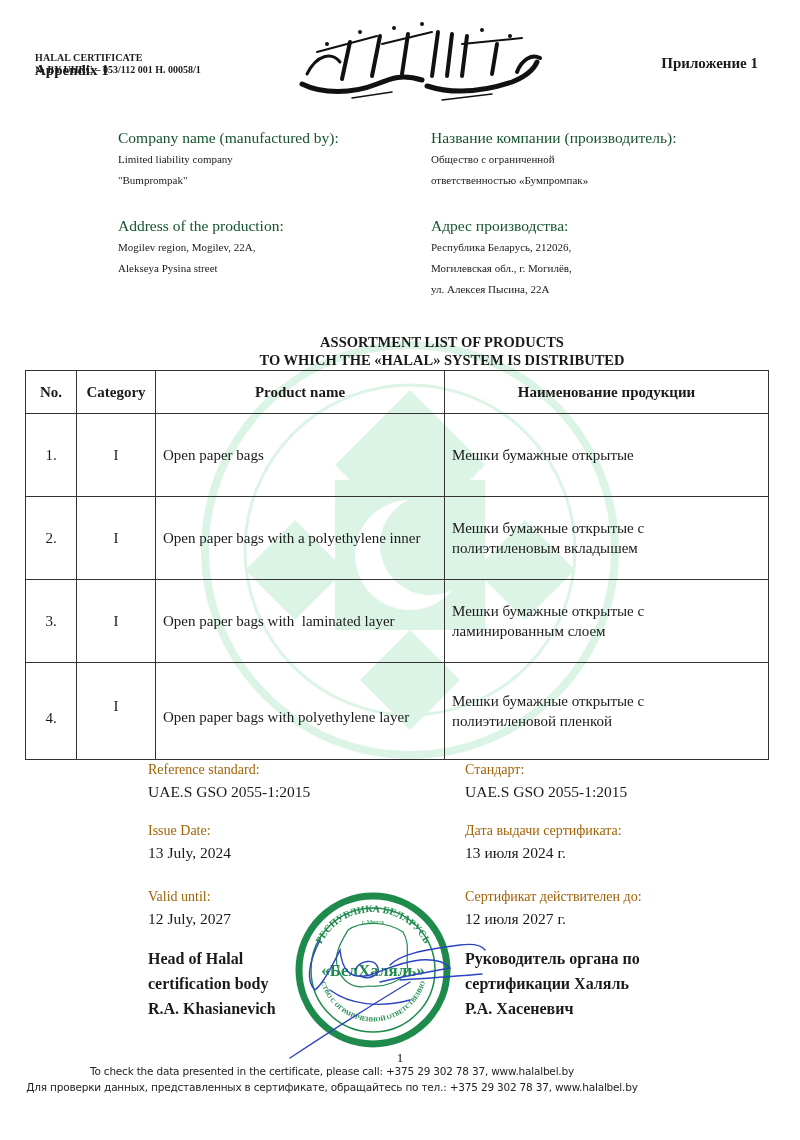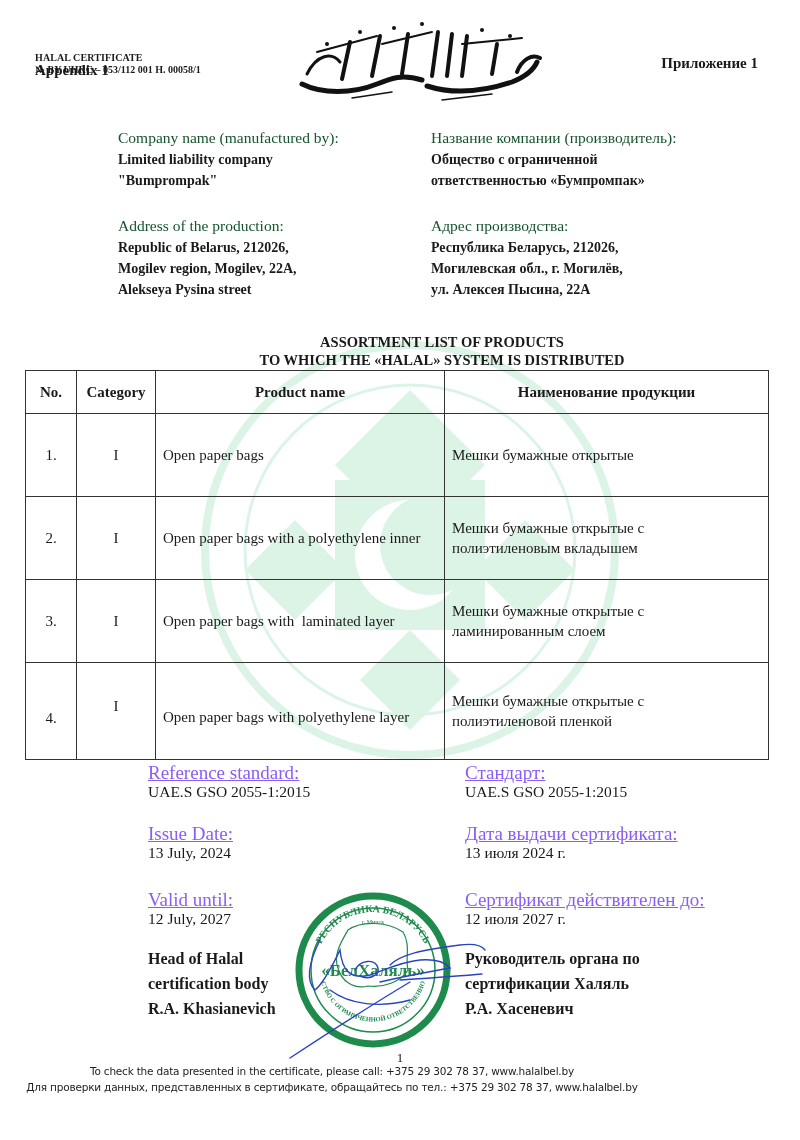--- a/index.html
+++ b/index.html
@@ -11,21 +11,21 @@
 
     
     .appendix-title { left: 35px; top: 33px; font-size: 15px; font-weight: bold; margin-top: 29px; }
     .cert-type { left: 35px; top: 52px; font-size: 10px; font-weight: bold; letter-spacing: 0.1px; }
     .cert-no { left: 35px; top: 64px; font-size: 10px; font-weight: bold; }
     .appendix-ru { right: 42px; top: 33px; font-size: 15px; font-weight: bold; margin-top: 22px; }
     .basmala { left: 282px; top: 14px; width: 270px; height: 90px; }
 
     
     .info-label { font-size: 15.5px; color: #14532d; line-height: 20px; }
-    .info-value { font-size: 14px; font-weight: bold; line-height: 21px; }
+    .info-value { font-size: 11px; font-weight: normal; line-height: 21px; }
     .col-en { left: 118px; }
     .col-ru { left: 431px; }
 
     
     .list-title {
       left: 0; width: 800px; top: 333px; text-align: center;
       font-size: 14.5px; font-weight: bold; line-height: 18px; padding-left: 42px;
     }
 
     
@@ -41,21 +41,21 @@
     }
     table.products th { height: 42px; font-weight: bold; text-align: center; }
     table.products td { height: 82px; }
     .c-no { width: 36px; text-align: center; }
     .c-cat { width: 64px; text-align: center; }
     .c-en { width: 274px; }
     .c-ru { }
     td.c-ru { line-height: 20px; }
 
     
-    .low-label { font-size: 19px; color: #8b5cf6; text-decoration: underline; }
+    .low-label { font-size: 14px; color: #a16207; }
     .low-value { font-size: 15.5px; font-weight: normal; }
     .low-en { left: 148px; }
     .low-ru { left: 465px; }
     .sign-block { font-size: 16px; font-weight: bold; line-height: 25px; }
 
     
     .stamp { left: 293px; top: 890px; width: 160px; height: 160px; }
     .signature { left: 260px; top: 920px; width: 230px; height: 140px; }
 
     .page-no { left: 0; width: 800px; top: 1050px; text-align: center; font-size: 13px; }
@@ -124,21 +124,20 @@
   <div>"Bumprompak"</div>
 </div>
 <div class="abs info-label col-ru" style="top:128px">Название компании (производитель):</div>
 <div class="abs info-value col-ru" style="top:149px">
   <div>Общество с ограниченной</div>
   <div>ответственностью «Бумпромпак»</div>
 </div>
 
 <div class="abs info-label col-en" style="top:216px">Address of the production:</div>
 <div class="abs info-value col-en" style="top:237px">
-  <div>Republic of Belarus, 212026,</div>
   <div>Mogilev region, Mogilev, 22A,</div>
   <div>Alekseya Pysina street</div>
 </div>
 <div class="abs info-label col-ru" style="top:216px">Адрес производства:</div>
 <div class="abs info-value col-ru" style="top:237px">
   <div>Республика Беларусь, 212026,</div>
   <div>Могилевская обл., г. Могилёв,</div>
   <div>ул. Алексея Пысина, 22А</div>
 </div>
 

